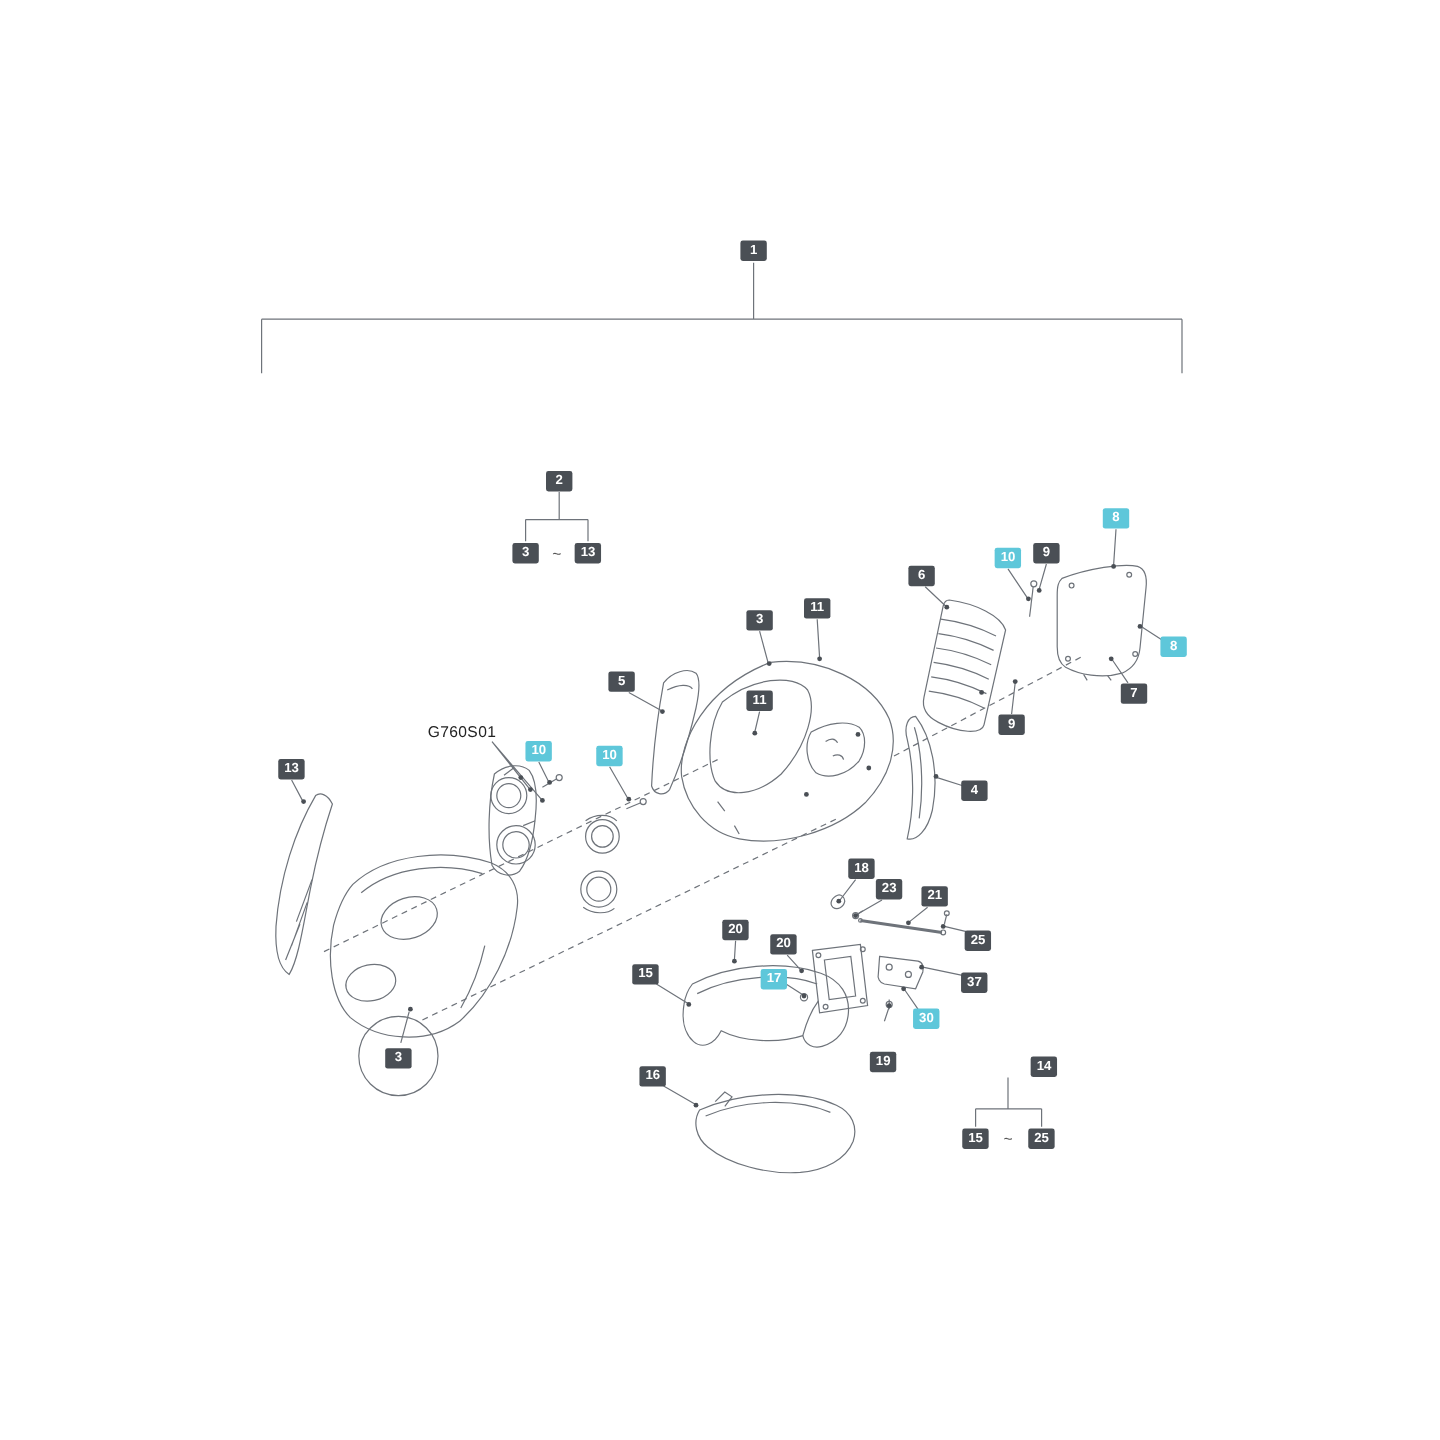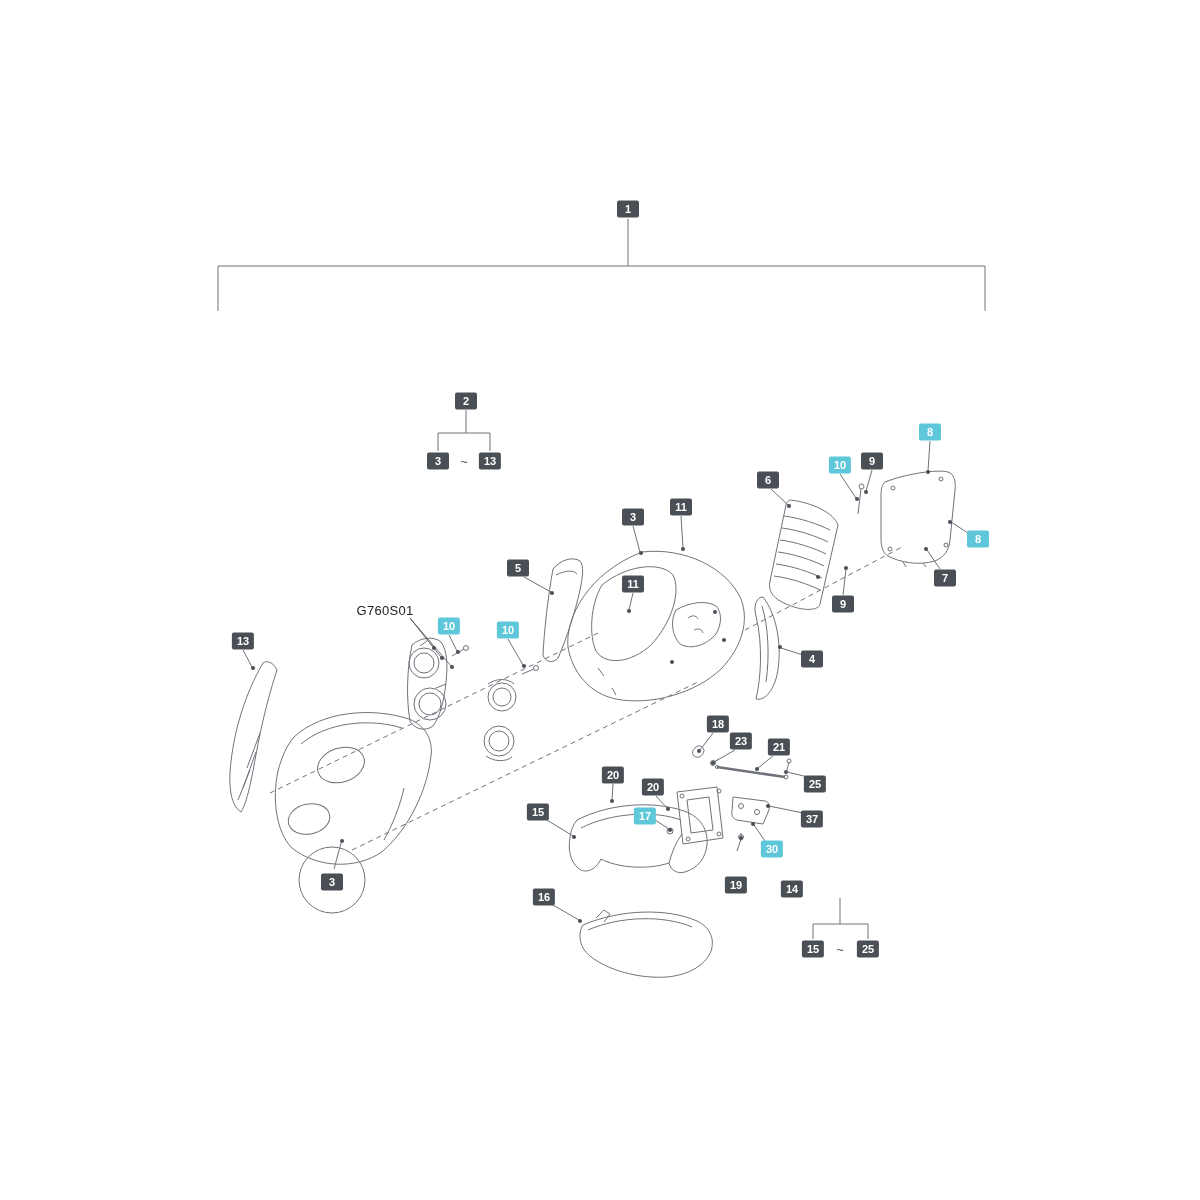--- a/index.html
+++ b/index.html
@@ -248,20 +248,20 @@
       <div class="badge dark" style="left: 779px; top: 747px;">21</div>
       <div class="badge dark" style="left: 815px; top: 784px;">25</div>
       <div class="badge dark" style="left: 812px; top: 819px;">37</div>
       <div class="badge dark" style="left: 613px; top: 775px;">20</div>
       <div class="badge dark" style="left: 653px; top: 787px;">20</div>
       <div class="badge cyan" style="left: 645px; top: 816px;">17</div>
       <div class="badge dark" style="left: 538px; top: 812px;">15</div>
       <div class="badge dark" style="left: 736px; top: 860px; margin-top: 25px;">19</div>
       <div class="badge cyan" style="left: 772px; top: 849px;">30</div>
       <div class="badge dark" style="left: 544px; top: 897px;">16</div>
-      <div class="badge dark" style="left: 792px; top: 889px;">14</div>
+      <div class="badge dark" style="left: 870px; top: 889px;">14</div>
       <div class="badge dark" style="left: 813px; top: 949px;">15</div>
       <div class="badge dark" style="left: 868px; top: 949px;">25</div>
       <span class="tilde" style="left: 464px; top: 461px;">~</span>
       <span class="tilde" style="left: 840px; top: 949px;">~</span>
     </div>
 
 </div>
 
 </body></html>

